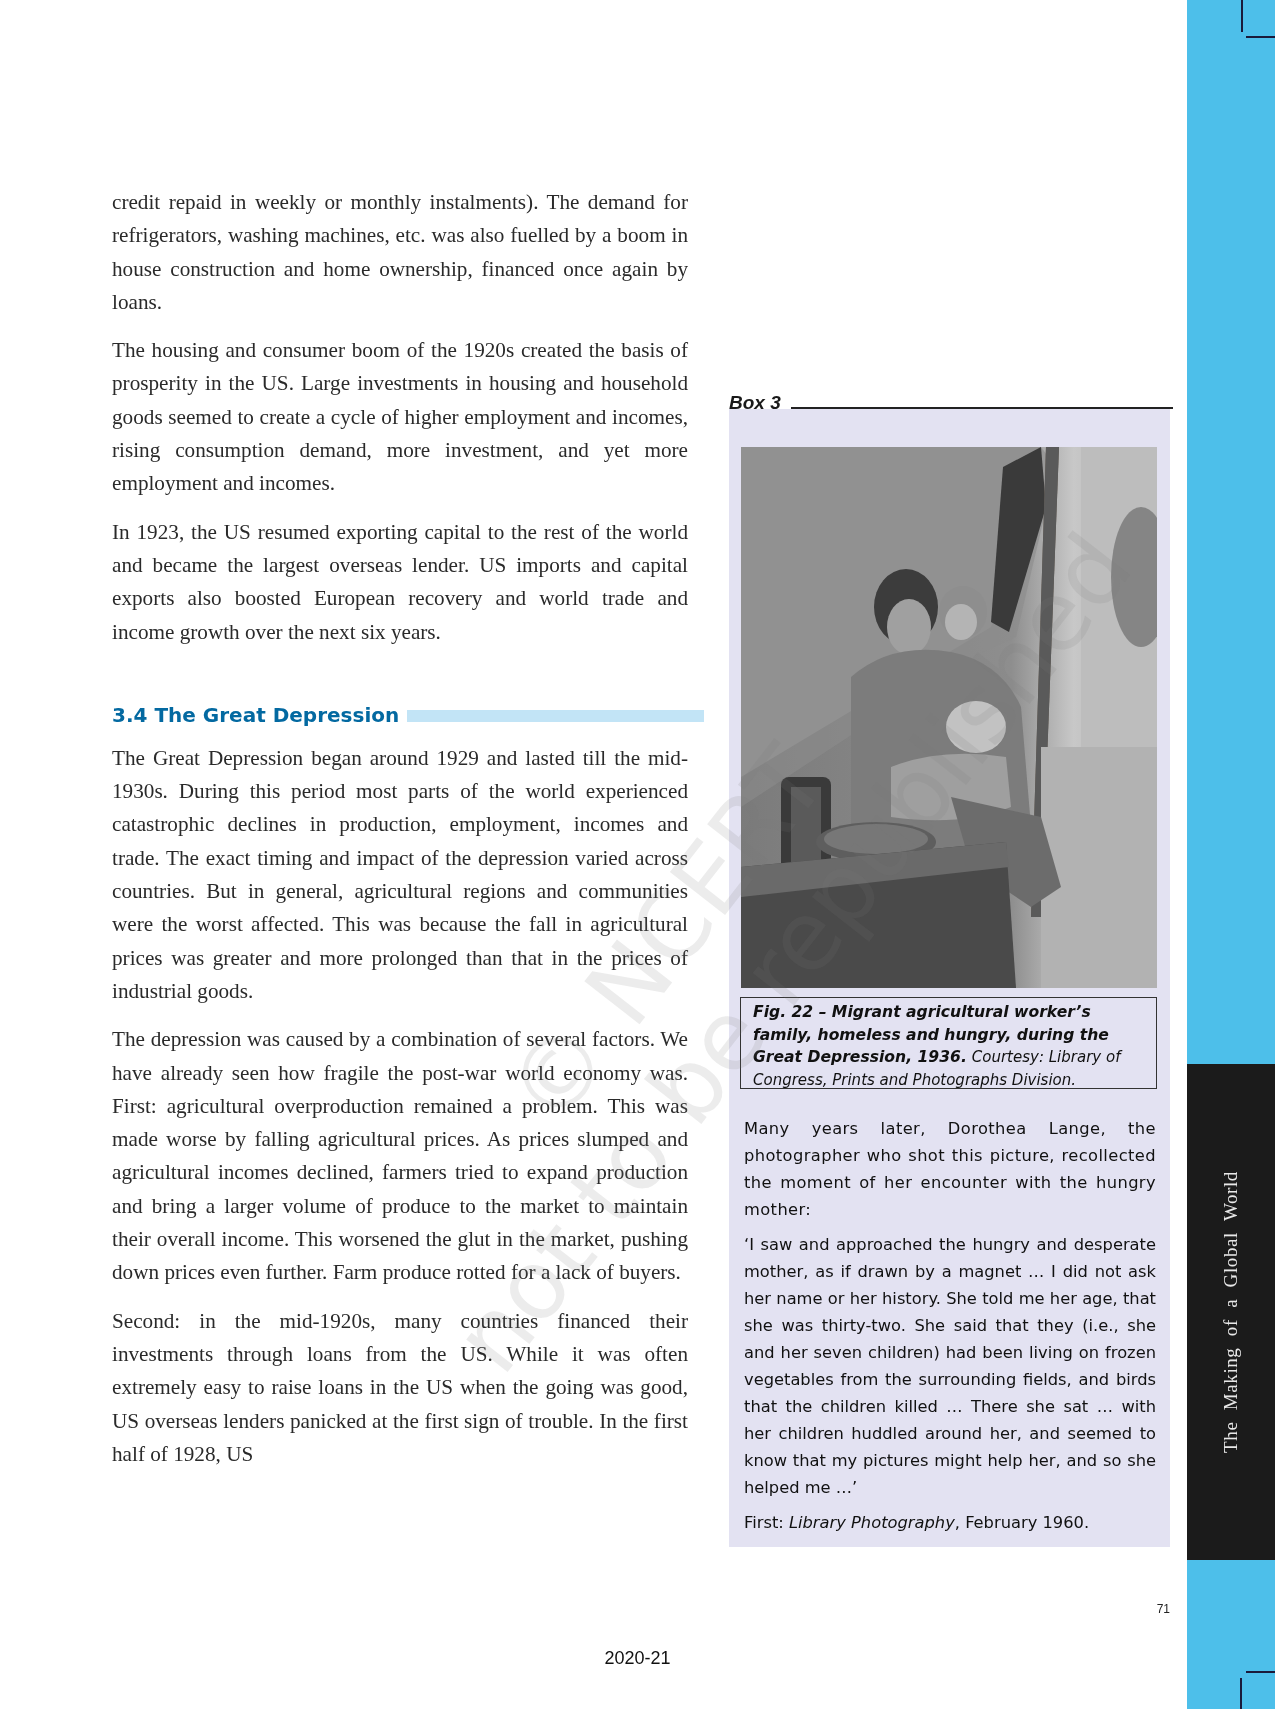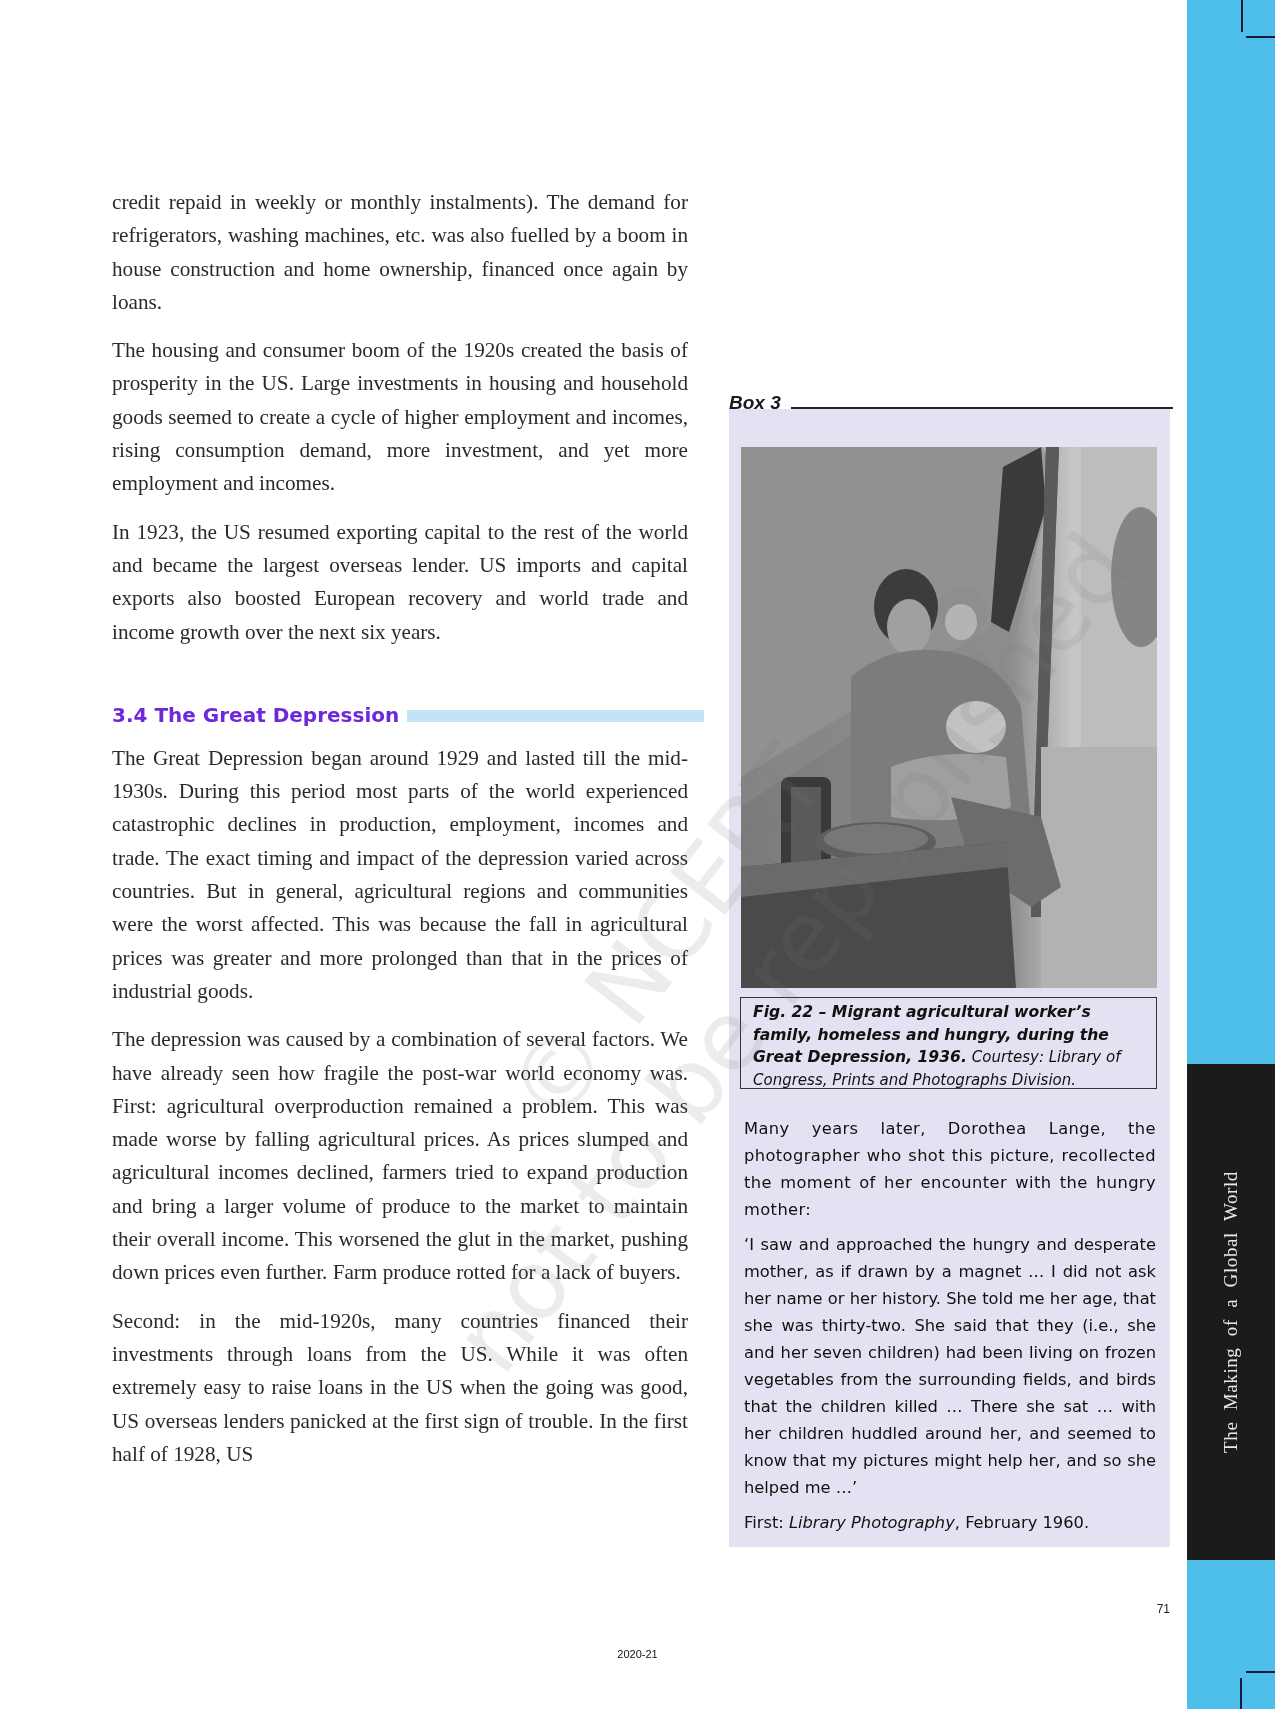--- a/index.html
+++ b/index.html
@@ -34,21 +34,21 @@
 
   
   .main-col {
     position: absolute; left: 112px; top: 186px; width: 592px;
     font-size: 21.2px; line-height: 33.3px; text-align: justify;
   }
   .main-col p { margin: 0 16px 15px 0; }
   .section-heading {
     display: flex; align-items: center; margin: 52px 0 13px 0;
     font-family: "DejaVu Sans", sans-serif; font-weight: bold; font-size: 20px;
-    line-height: 28px; color: #6d28d9; text-align: left;
+    line-height: 28px; color: #0369a1; text-align: left;
   }
   .section-heading .bar {
     flex: 1; height: 12px; background: #c2e4f6; margin-left: 8px; margin-top: 2px;
   }
 
   
   .box-label {
     position: absolute; left: 729px; top: 390px; width: 444px; height: 26px;
     display: flex; align-items: center;
   }
@@ -89,21 +89,21 @@
     color: rgba(120,120,120,0.14); text-align: center; pointer-events: none;
     white-space: nowrap;
   }
 
   .page-num {
     position: absolute; left: 1140px; top: 1602px; width: 30px; text-align: right;
     font-family: "Liberation Sans", sans-serif; font-size: 12px; color: #222;
   }
   .year {
     position: absolute; left: 560px; top: 1648px; width: 155px; text-align: center;
-    font-family: "Liberation Sans", sans-serif; font-size: 11px; color: #111;
+    font-family: "Liberation Sans", sans-serif; font-size: 18px; color: #111;
   }
 </style>
 </head>
 <body>
 
 <div class="side-band"></div>
 <div class="side-dark"></div>
 <div class="side-title">
   <span>The Making of a Global World</span>
 </div>

